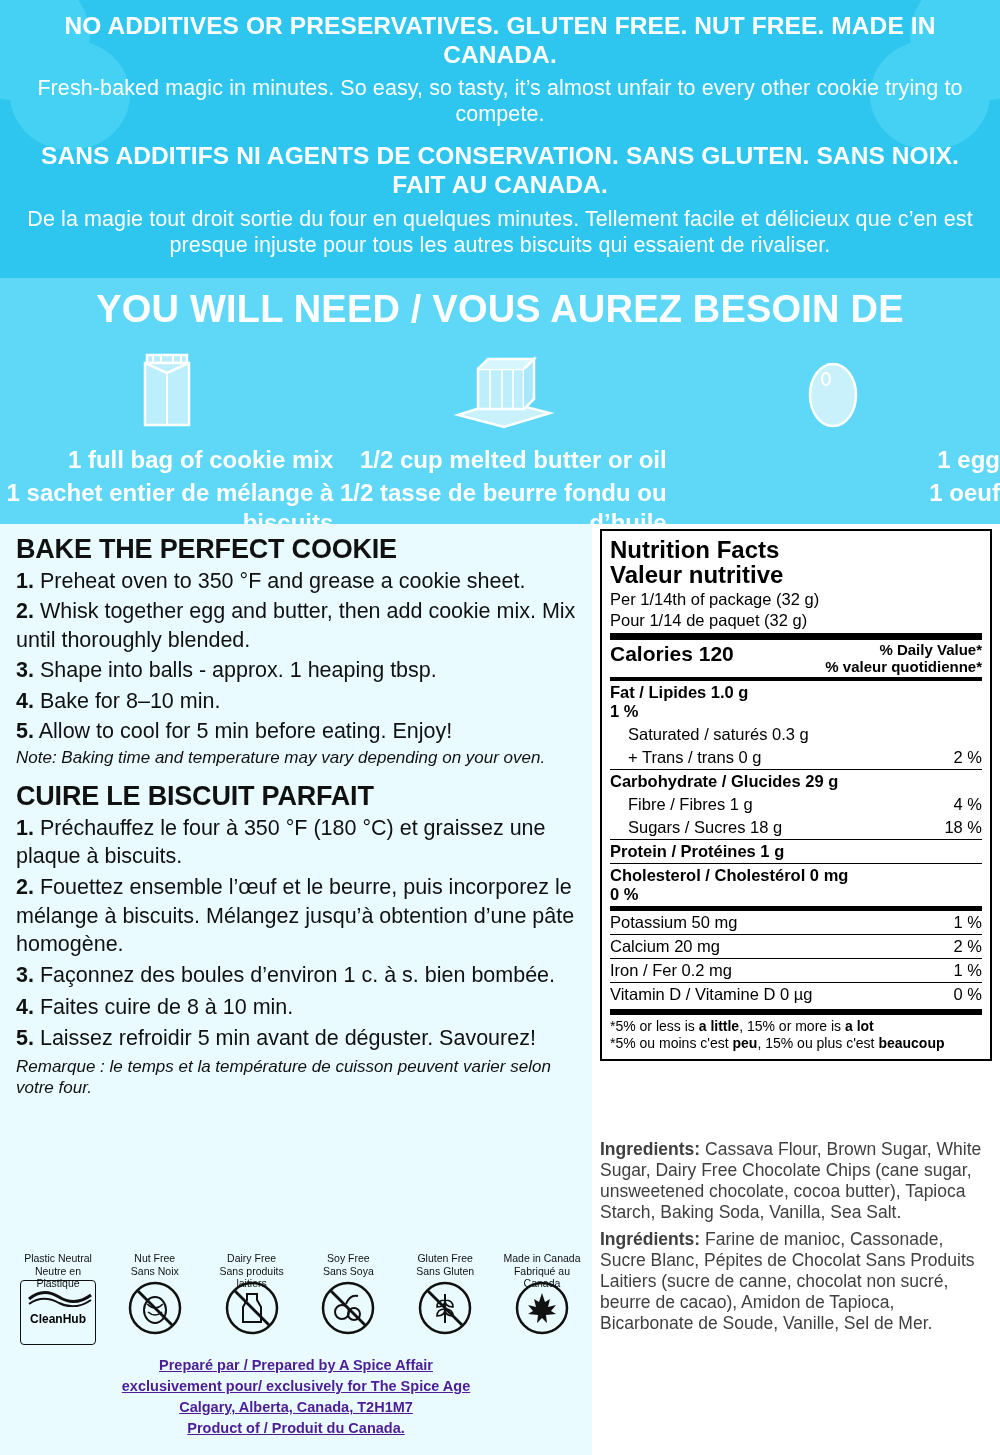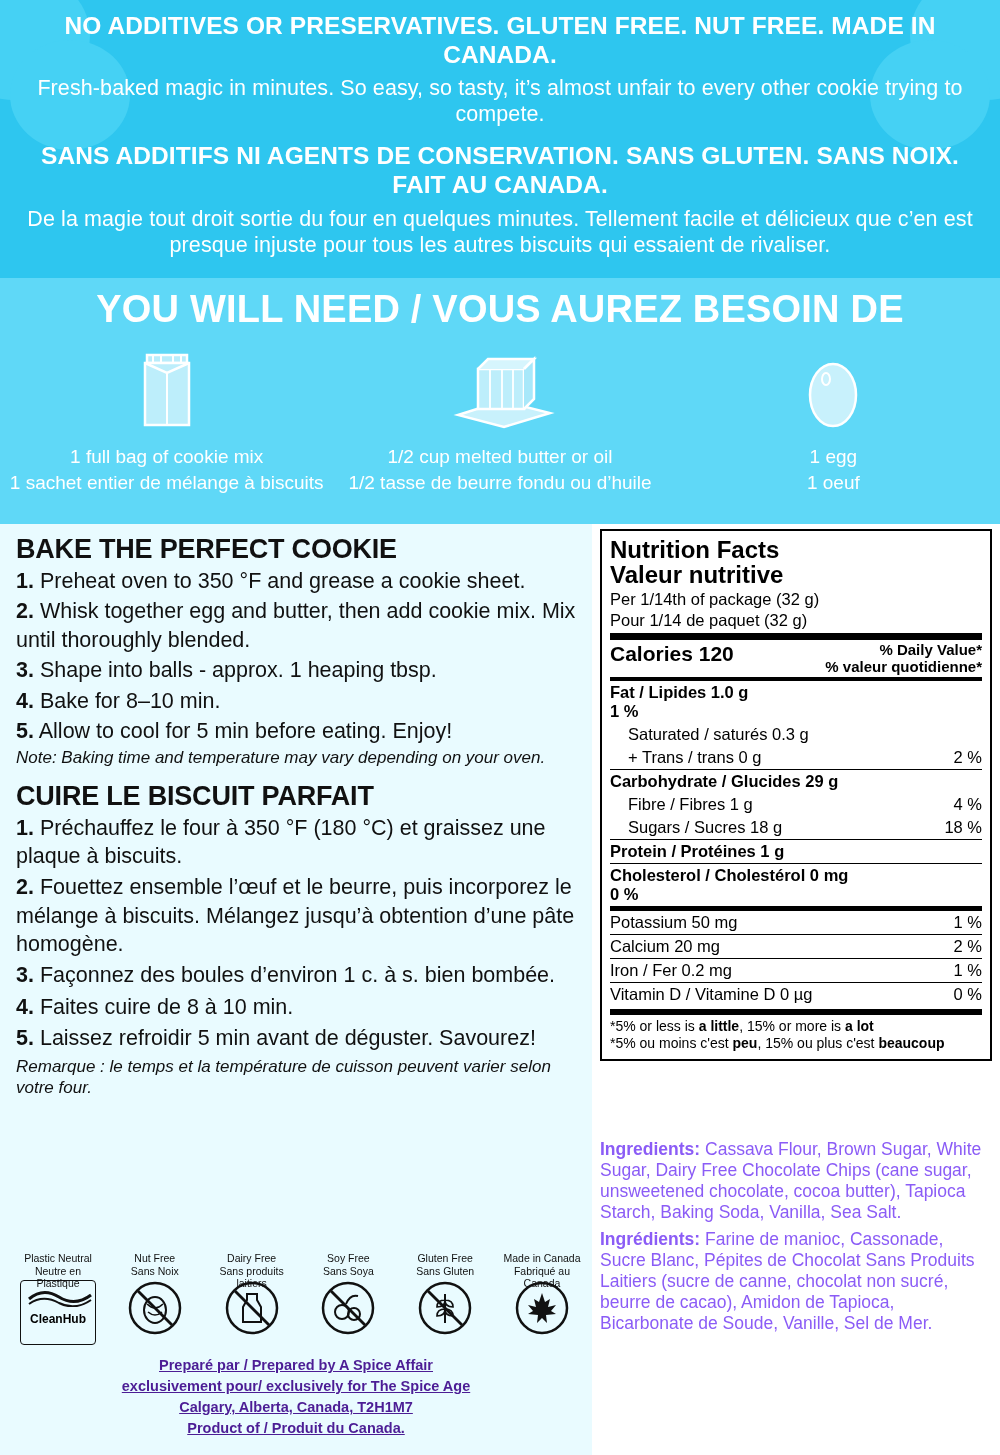--- a/index.html
+++ b/index.html
@@ -59,21 +59,21 @@
   .need-title {
     font-size: 38px; font-weight: bold; padding-top: 10px;
     letter-spacing: 0.2px;
   }
   .need-items {
     display: flex; width: 100%; margin-top: 8px;
   }
   .need-item { flex: 1; text-align: center; }
   .need-art { height: 92px; display: flex; align-items: flex-end; justify-content: center; }
   .need-label {
-    font-size: 19px; line-height: 1.28; margin-top: 14px; font-weight: normal;
+    font-size: 24px; line-height: 1.28; margin-top: 14px; font-weight: bold; text-align: right;
   }
 
   
   .left-col {
     position: absolute; left: 0; top: 524px; width: 592px; height: 931px;
     background: #e9fbff;
     padding: 10px 16px 0 16px;
     color: #111;
   }
   .sec-title {
@@ -144,21 +144,21 @@
     text-align: right; font-size: 15px; font-weight: bold; line-height: 1.12;
     flex: 1;
   }
   .cal-row { display: flex; justify-content: space-between; align-items: flex-start; padding: 2px 0; }
   .cal-label { font-size: 21px; font-weight: bold; }
   .nft-foot { font-size: 14px; line-height: 1.25; padding-top: 3px; }
   .nft-foot b { font-weight: bold; }
 
   .ingredients {
     position: absolute; left: 8px; top: 615px; width: 392px;
-    font-size: 17.5px; line-height: 1.2; color: #8b5cf6;
+    font-size: 17.5px; line-height: 1.2; color: #404040;
   }
   .ingredients p { margin-bottom: 6px; }
   .ingredients b { font-weight: bold; }
 </style>
 </head>
 <body>
 
 <div id="page">
 
   <div class="top-panel">

